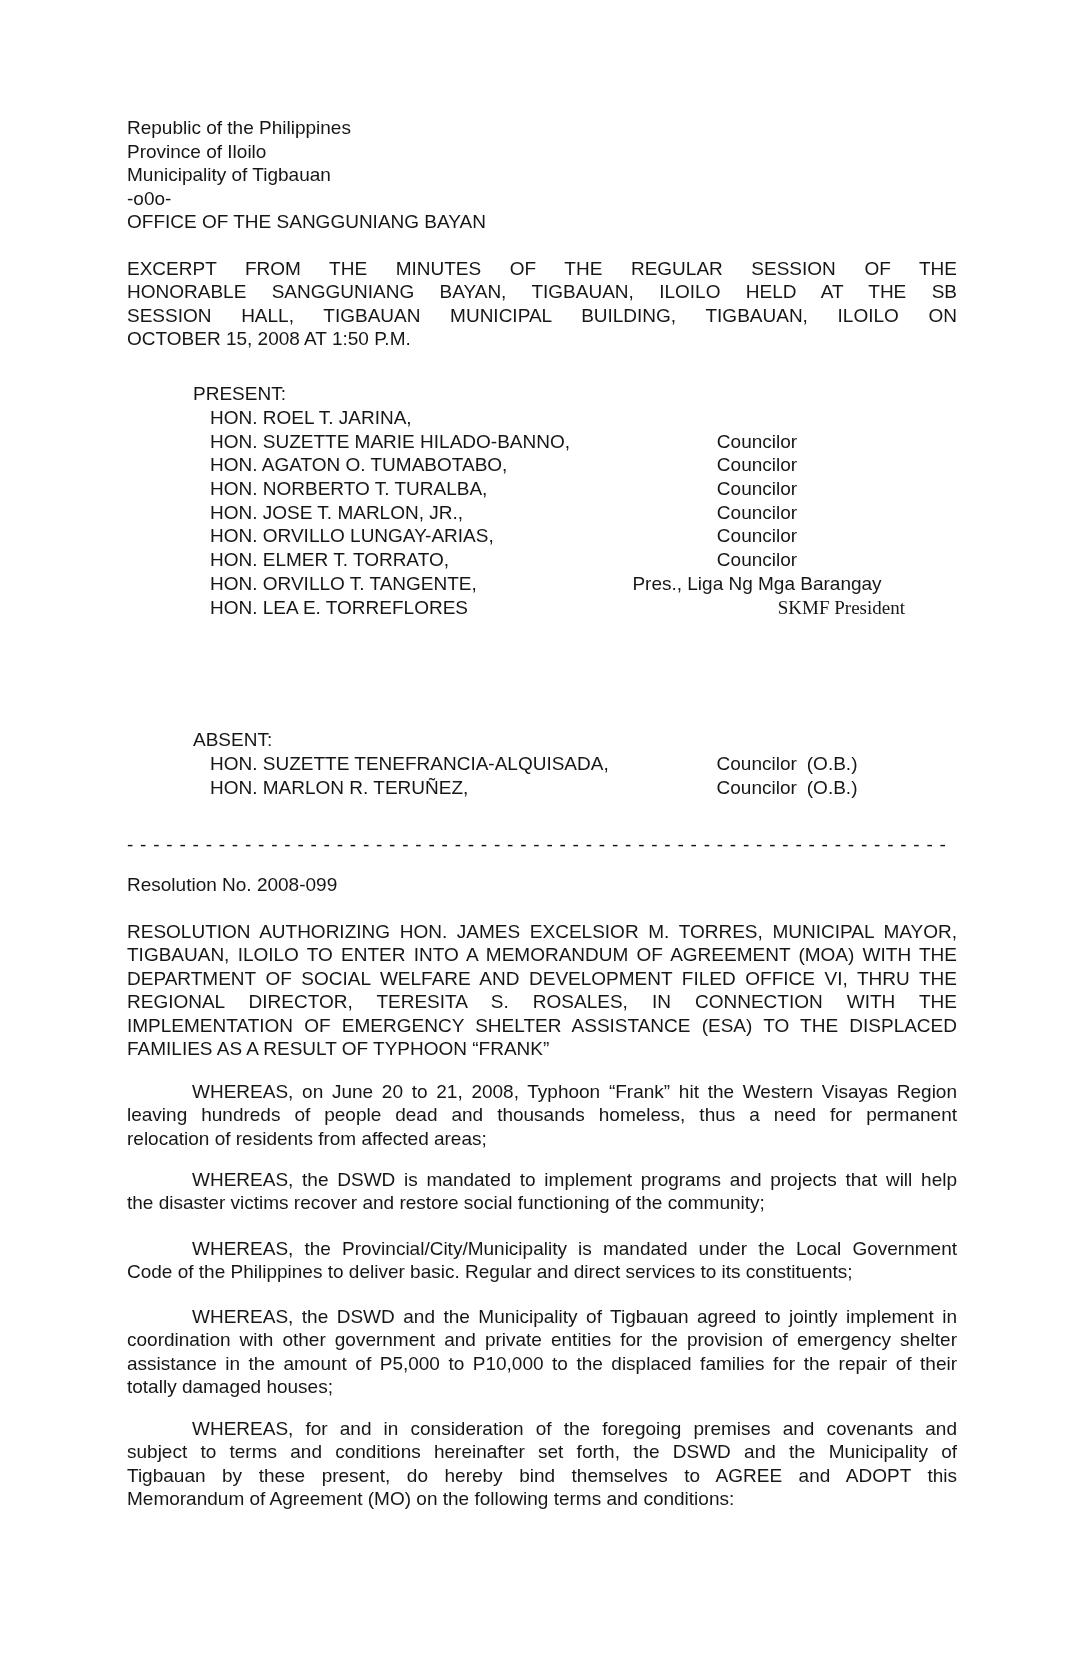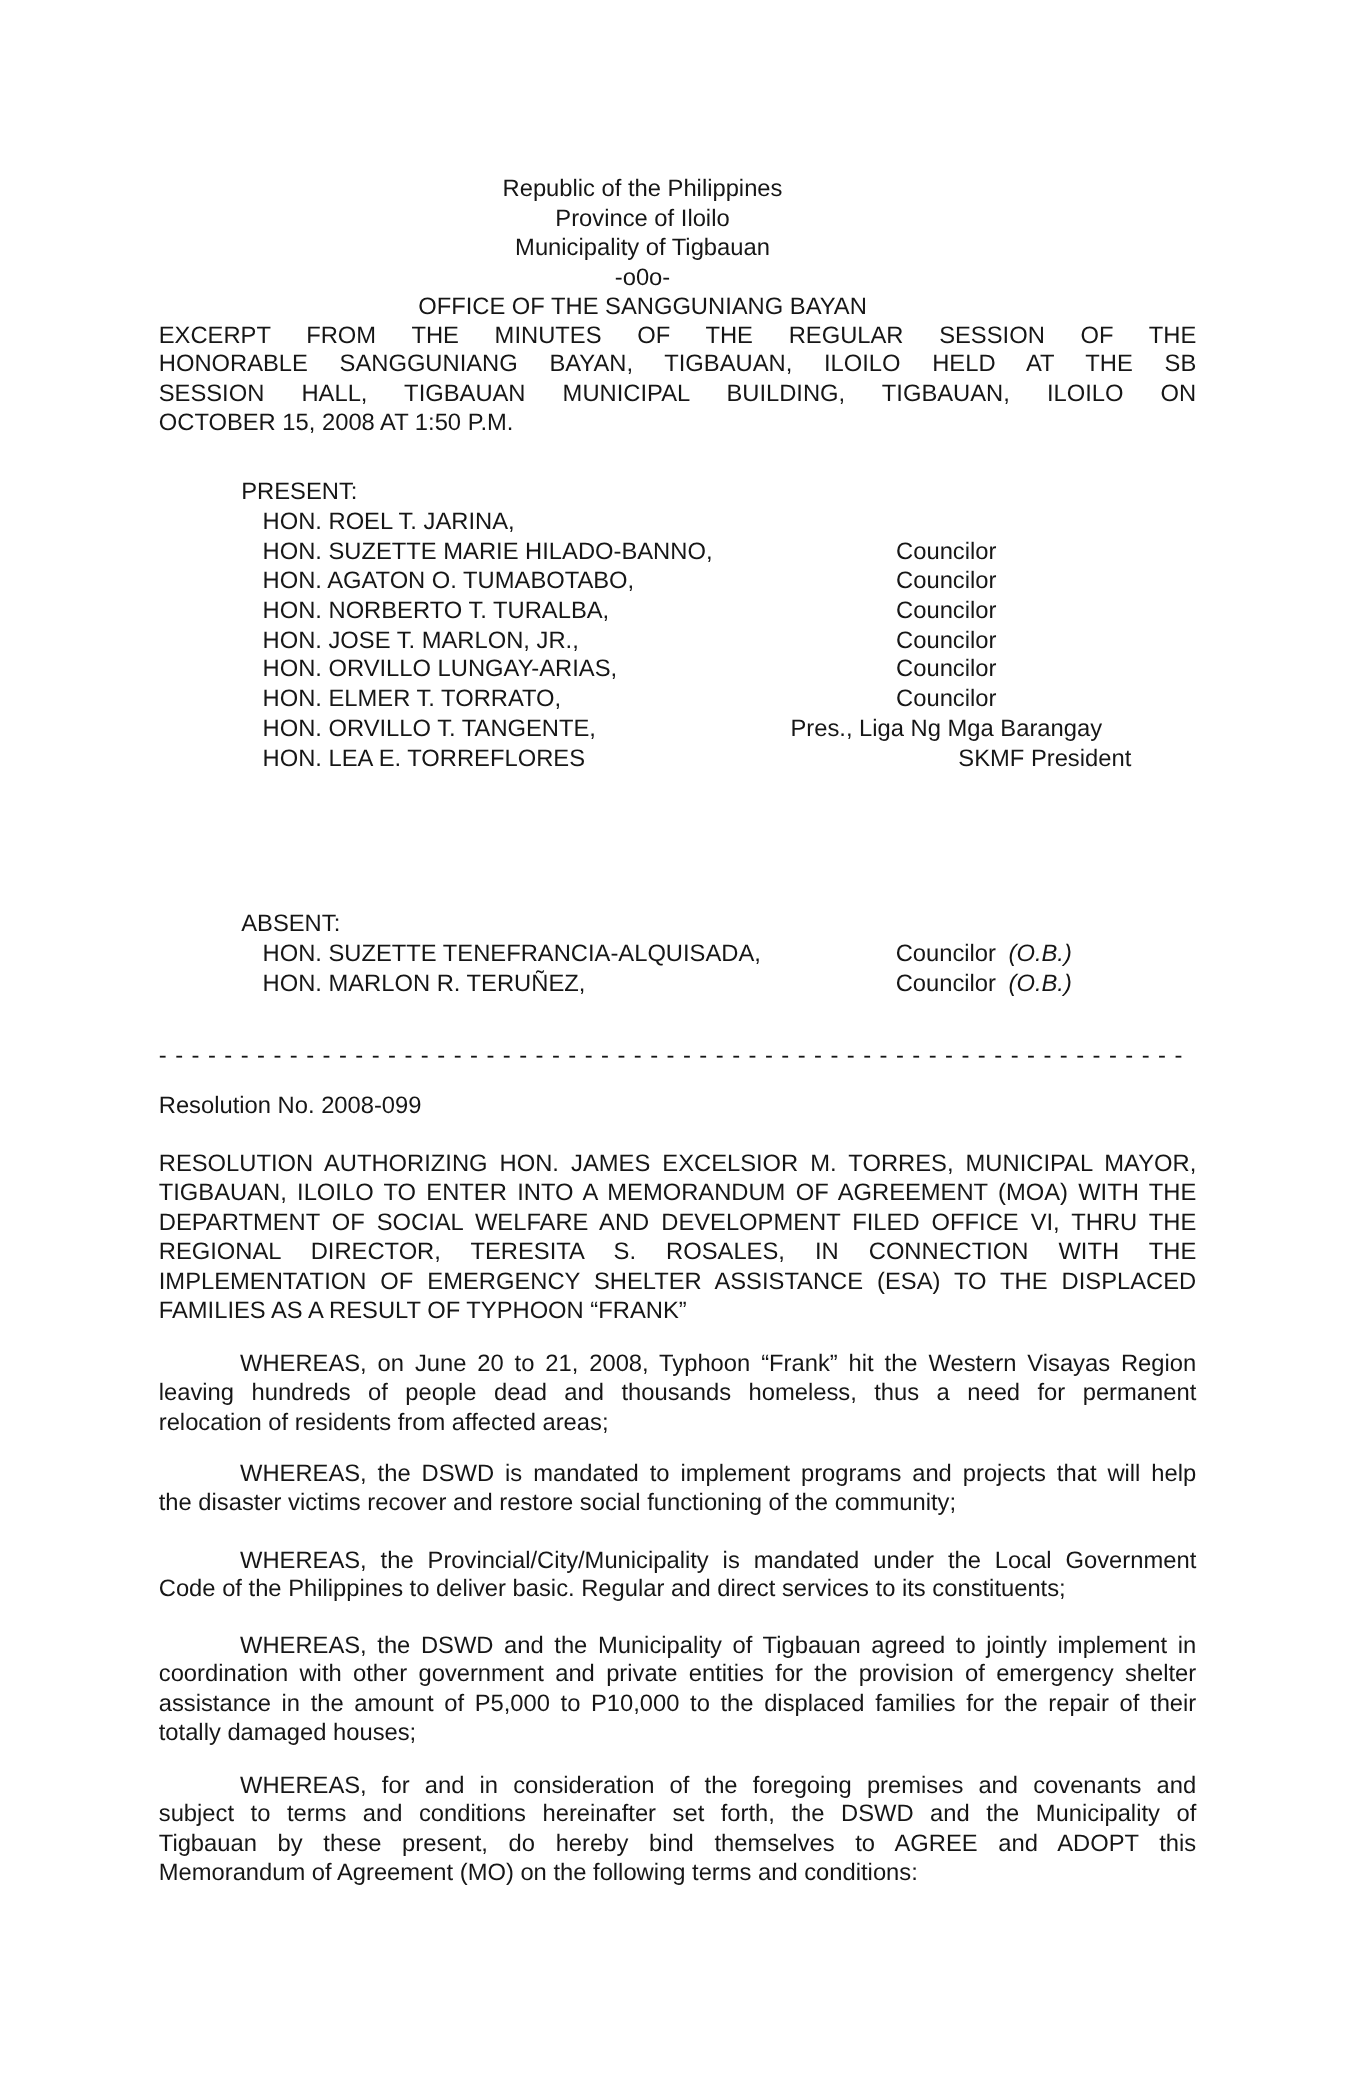--- a/index.html
+++ b/index.html
@@ -10,36 +10,36 @@
     background: #ffffff;
     font-family: "Liberation Sans", "DejaVu Sans", sans-serif;
     font-size: 19px;
     color: #161616;
     overflow: hidden;
     margin: 0 auto;
   }
   .content { position: absolute; left: 127px; top: 0; width: 830px; }
   .block { position: absolute; left: 0; width: 100%; box-sizing: border-box; }
 
-  .header { text-align: center; padding-right: 56px; line-height: 23.5px; margin-top: 24px; }
+  .header { text-align: left; padding-right: 56px; line-height: 23.5px; }
 
   .para { line-height: 23.4px; }
   .jl { text-align: justify; text-align-last: justify; }
   .lastl { text-align: left; }
   .indent { padding-left: 65px; }
 
   .label { padding-left: 66px; line-height: 23.5px; }
 
   .list { line-height: 23.7px; }
   .row { position: relative; height: 23.7px; white-space: nowrap; }
   .name { position: absolute; left: 83px; }
   .title { position: absolute; left: 450px; width: 360px; text-align: center; }
-  .row.right-title .title { left: auto; right: 52px; width: auto; text-align: right; }
+  .row.right-title .title { left: auto; right: 52px; width: auto; text-align: right; font-family: Liberation Serif, serif; }
   .alist .title { left: 480px; }
-  .ob { font-style: italic; margin-left: 10px; }
+  .ob { margin-left: 10px; }
 
   .dashes { white-space: nowrap; overflow: hidden; word-spacing: 1.5px; line-height: 23.5px; }
   .center { line-height: 23.5px; }
 </style>
 </head>
 <body>
 
 <div class="page">
   <div class="content">
 

